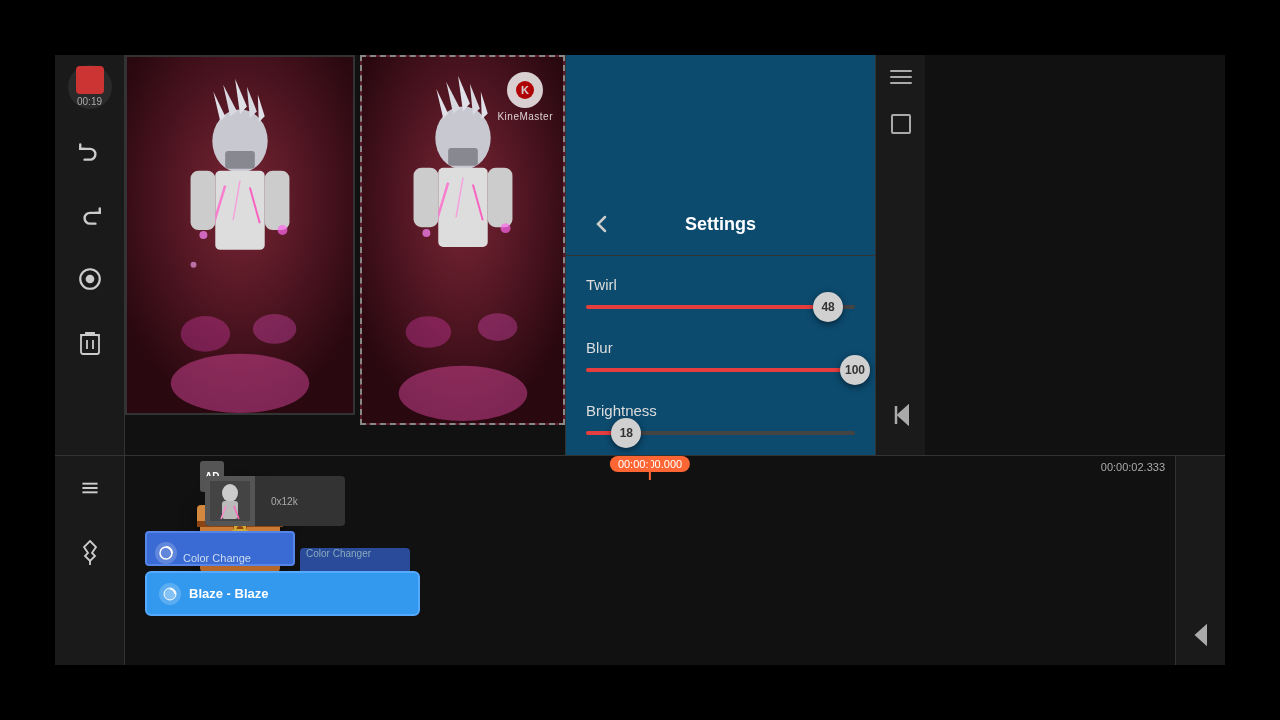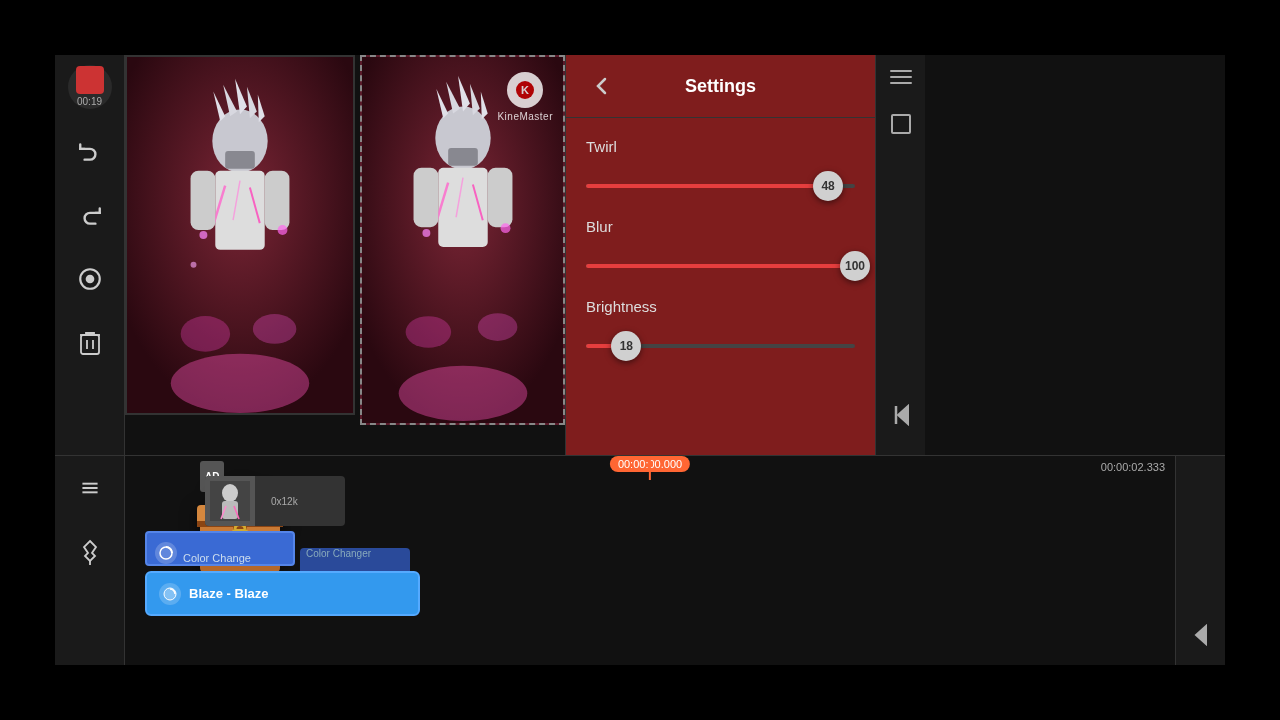--- a/index.html
+++ b/index.html
@@ -163,25 +163,26 @@
       border-radius: 4px;
       display: flex;
       align-items: center;
       justify-content: center;
       cursor: pointer;
     }
 
     
     .settings-panel {
       width: 310px;
-      background: #7f1d1d;
+      background: #0c4a6e;
       border-left: 1px solid #333;
       padding: 0;
       display: flex;
       flex-direction: column;
+      justify-content: flex-end;
     }
 
     .settings-header {
       display: flex;
       align-items: center;
       padding: 15px 20px;
       border-bottom: 1px solid #333;
     }
 
     .back-btn {
@@ -207,21 +208,21 @@
     .settings-content {
       padding: 20px;
       display: flex;
       flex-direction: column;
       gap: 30px;
     }
 
     .slider-group {
       display: flex;
       flex-direction: column;
-      gap: 29px;
+      gap: 12px;
     }
 
     .slider-label {
       font-size: 15px;
       color: #ddd;
     }
 
     .slider-container {
       display: flex;
       align-items: center;

